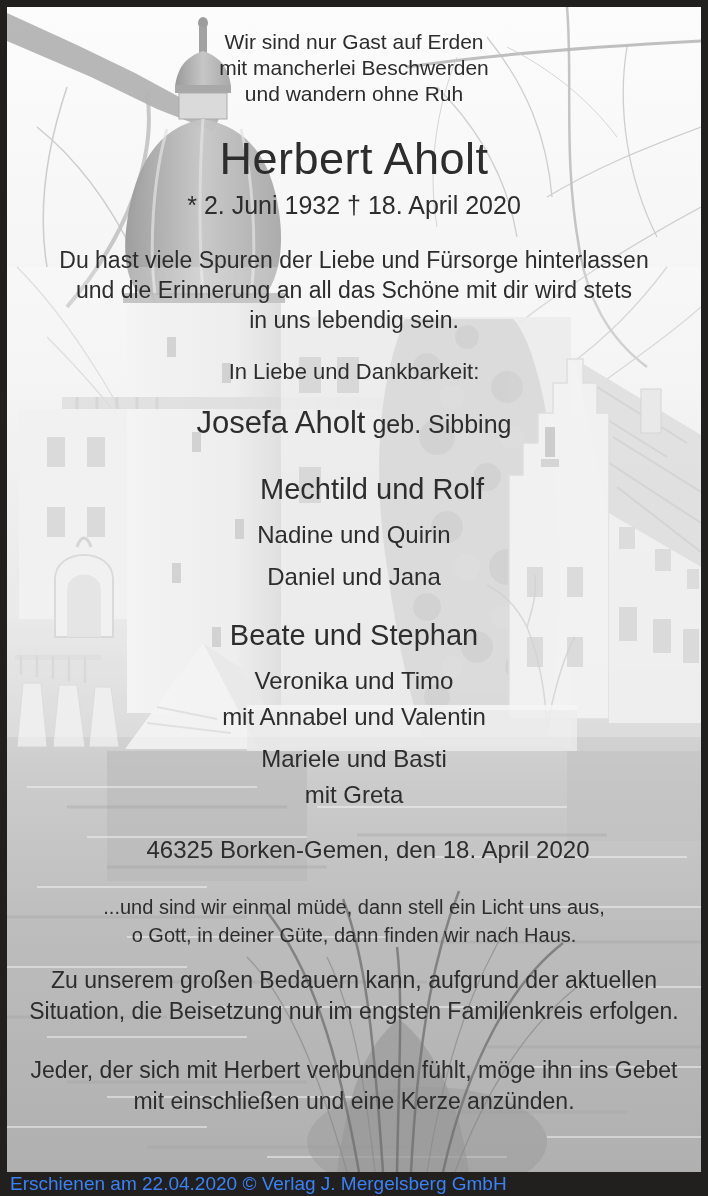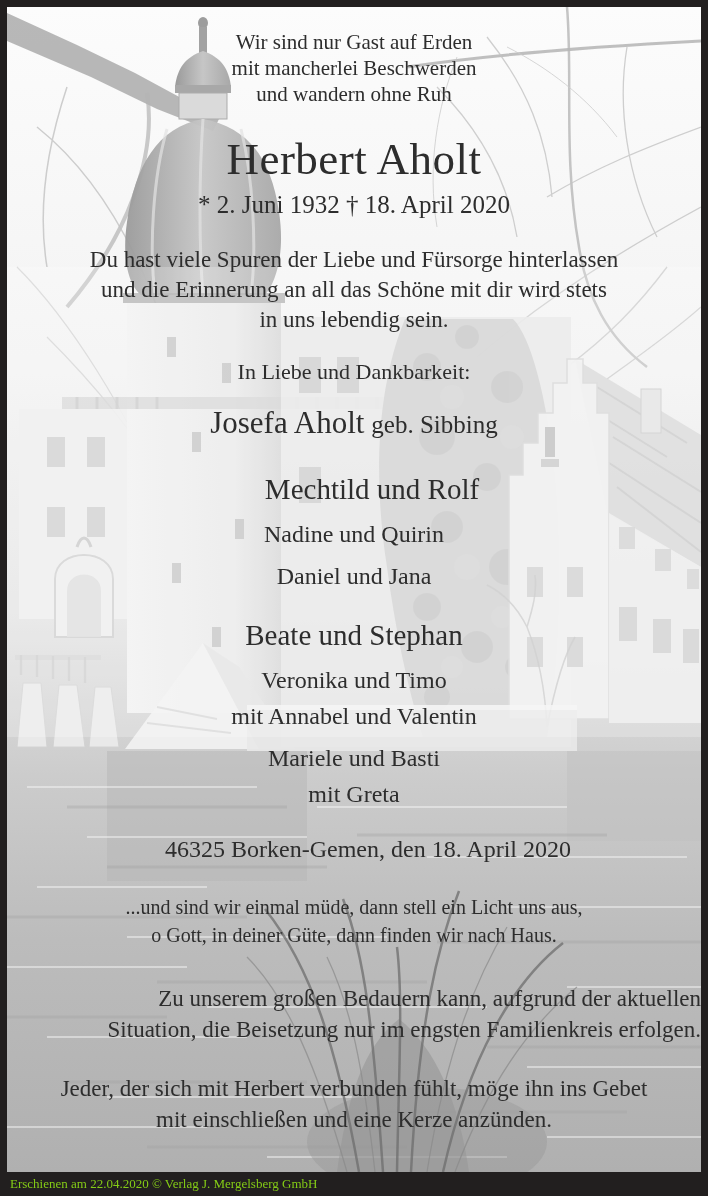--- a/index.html
+++ b/index.html
@@ -1,18 +1,18 @@
 <!DOCTYPE html>
 <html><head>
 <meta charset="utf-8">
 <style>
   html,body{margin:0;padding:0;background:#221f1f;}
   .page{
     position:relative;width:708px;height:1196px;background:#221f1f;
-    font-family:Liberation Serif, serif;overflow:hidden;
+    font-family:Liberation Sans, sans-serif;overflow:hidden;
   }
   .photo{
     position:absolute;top:7px;left:7px;right:7px;bottom:24px;
     overflow:hidden;background:#e9e9e9;
   }
   .photo svg{display:block;width:100%;height:100%;}
   .content{
     position:absolute;top:7px;left:7px;right:7px;bottom:24px;
     padding-top:22px;text-align:center;color:#2d2d2d;
   }
@@ -26,27 +26,27 @@
   .widow-name{font-size:31px;}
   .widow-maiden{font-size:25px;margin-left:7px;}
   .group-head{font-size:29px;line-height:34px;}
   .g1{margin-top:26px;padding-left:36px;}
   .g2{margin-top:28px;}
   .member{font-size:24px;line-height:27px;margin-top:15px;}
   .member.sub{margin-top:9px;}
   .place-date{margin-top:28px;font-size:24px;line-height:27px;padding-left:28px;}
   .closing{margin-top:30px;}
   .closing div{font-size:20px;line-height:28px;}
-  .notice{margin-top:34px;text-align:right;}
+  .notice{margin-top:16px;}
   .notice div{font-size:23px;line-height:31px;}
   .prayer{margin-top:28px;}
   .prayer div{font-size:23px;line-height:31px;}
   .imprint{
     position:absolute;left:10px;bottom:3px;
-    font-size:13px;line-height:18px;color:#84cc16;
+    font-size:19px;line-height:18px;color:#3b82f6;
   }
 </style>
 </head>
 <body>
 
 <div class="page">
 
   <div class="photo">
     <svg viewBox="0 0 694 1165" preserveAspectRatio="none">
       <defs>

